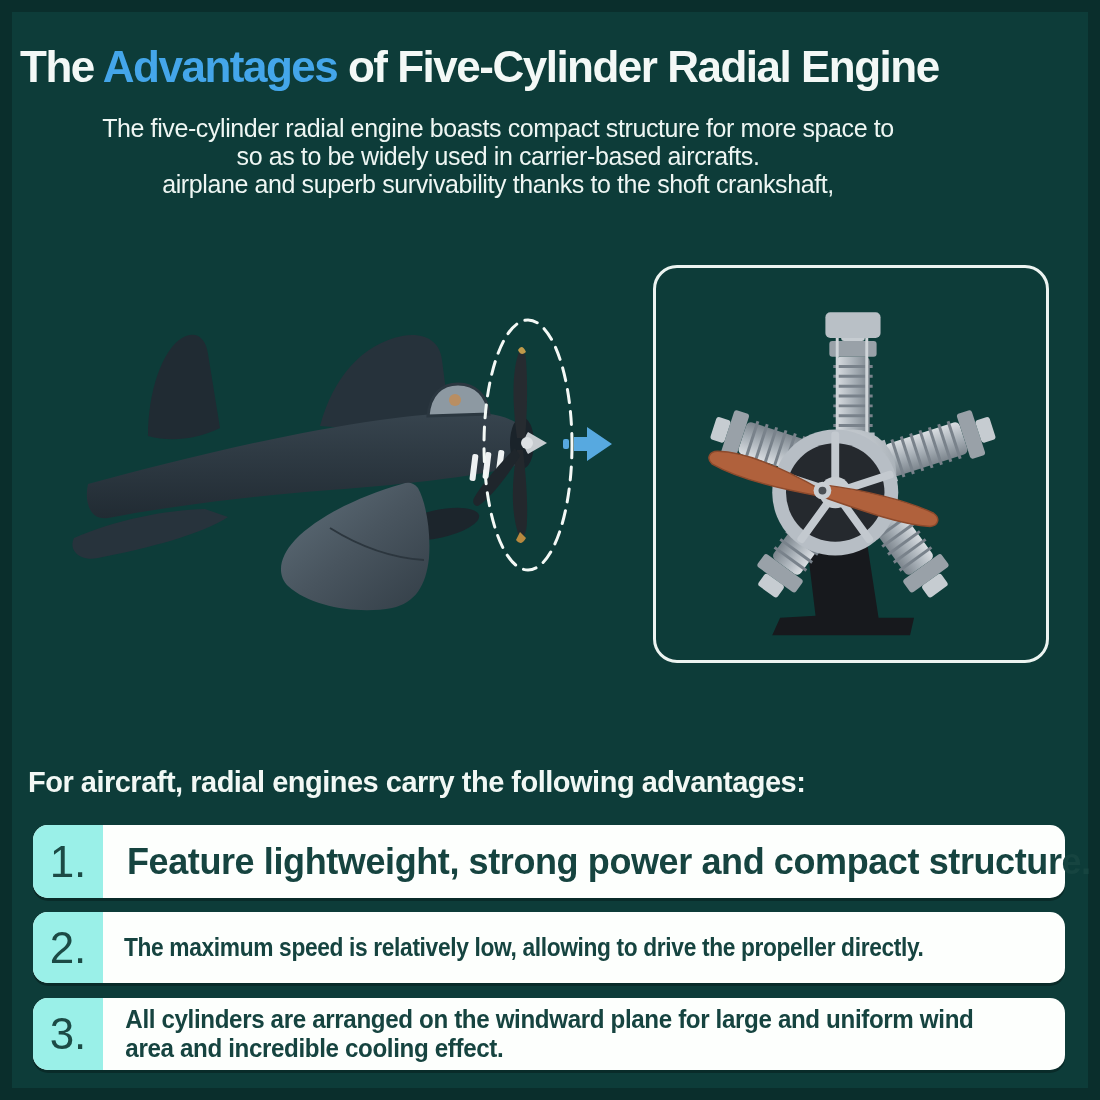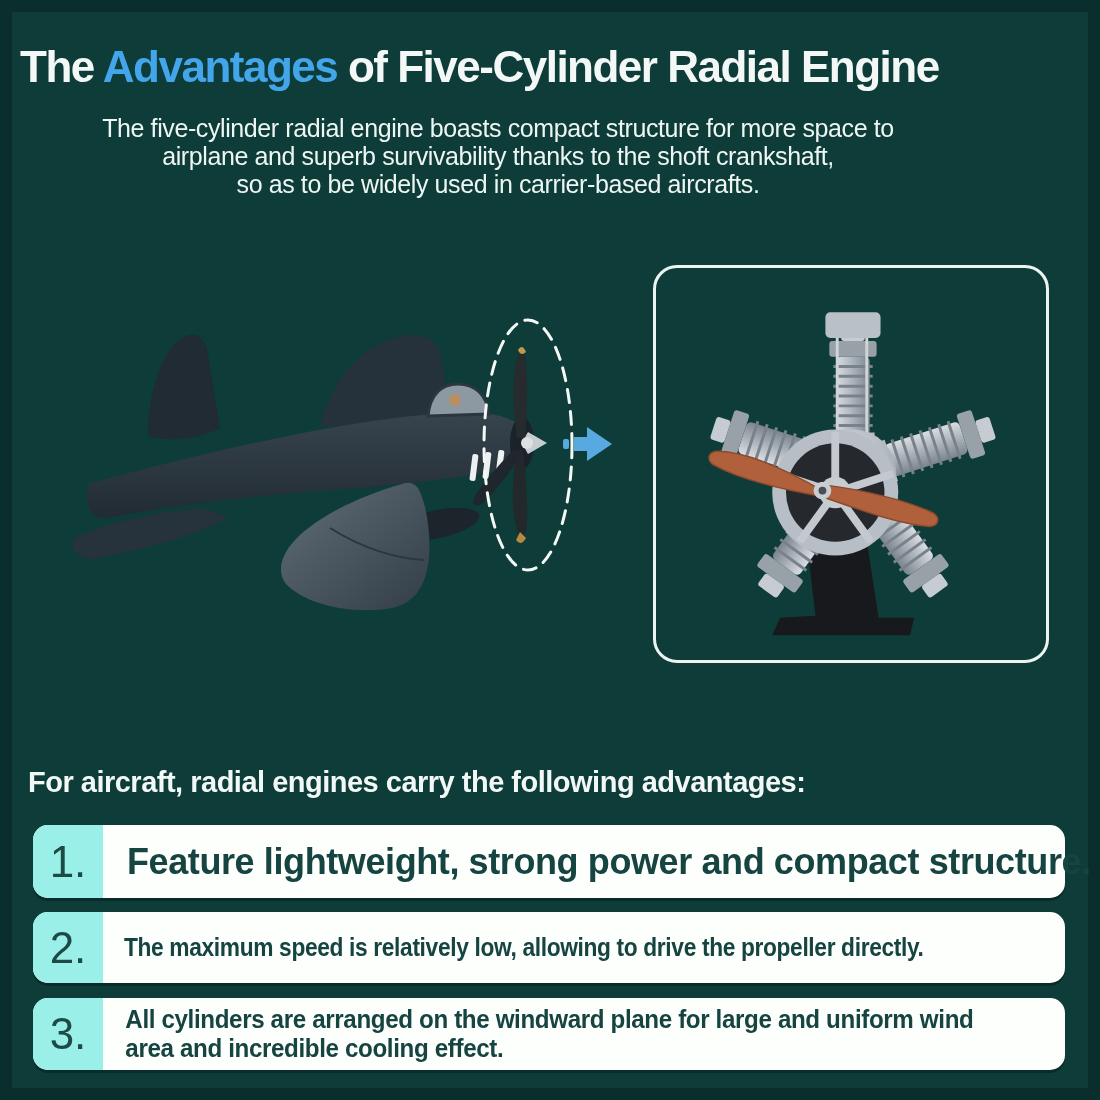--- a/index.html
+++ b/index.html
@@ -54,22 +54,22 @@
 </style>
 </head>
 <body>
 
 <div class="poster">
 
   <div class="title"><span>The </span><span class="hl">Advantages</span><span> of Five-Cylinder Radial Engine</span></div>
 
   <div class="subtitle">
     <div>The five-cylinder radial engine boasts compact structure for more space to</div>
+    <div>so as to be widely used in carrier-based aircrafts.</div>
     <div>airplane and superb survivability thanks to the shoft crankshaft,</div>
-    <div>so as to be widely used in carrier-based aircrafts.</div>
   </div>
 
   <div class="plane-wrap">
     <svg width="590" height="320" viewBox="0 0 590 320">
       <defs>
         <linearGradient id="fuseGrad" x1="0" y1="0" x2="0" y2="1">
           <stop offset="0" stop-color="#37444e"></stop>
             <stop offset="1" stop-color="#212b33"></stop>
         </linearGradient>
         <linearGradient id="wingGrad" x1="0" y1="0" x2="1" y2="1">

